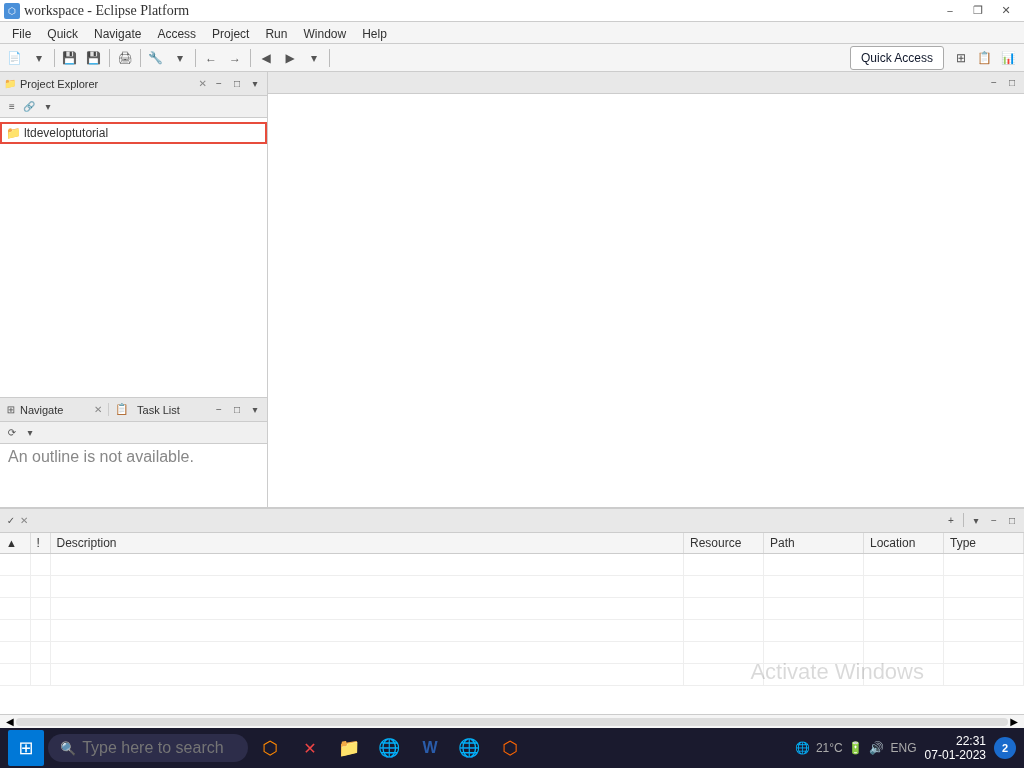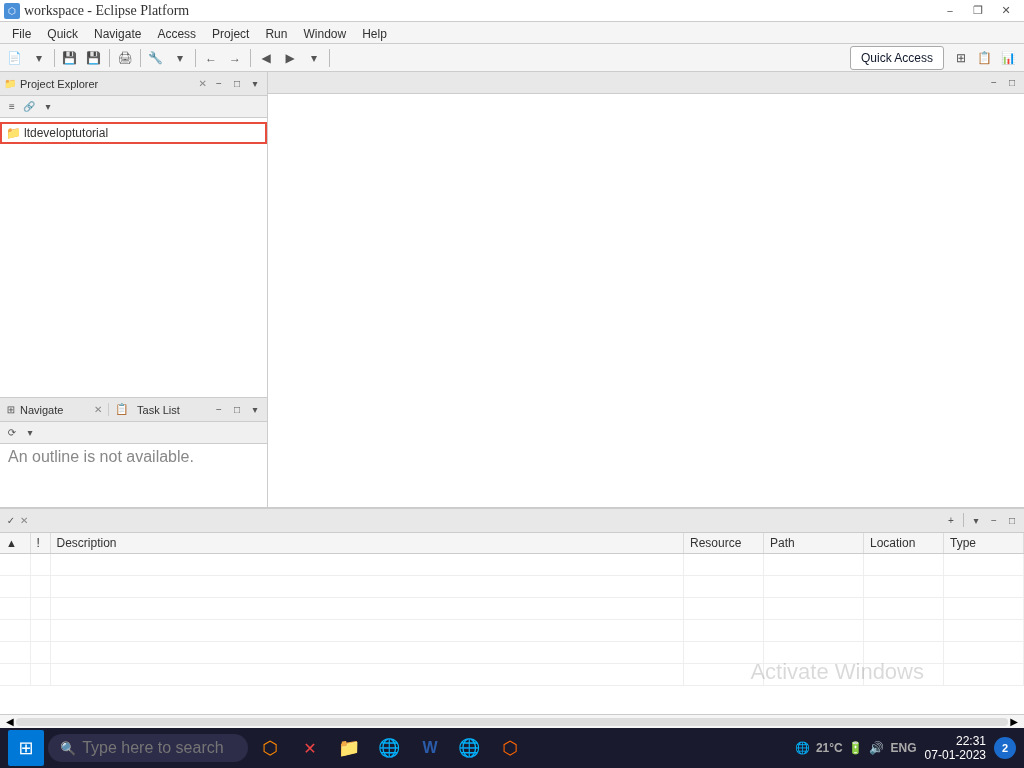--- a/index.html
+++ b/index.html
@@ -553,24 +553,24 @@
   <div class="taskbar-app">
     <span style="color:#0f8;font-size:18px;">🌐</span>
   </div>
   <div class="taskbar-app">
     <span style="color:#f60;font-size:18px;">⬡</span>
   </div>
 
   <div class="taskbar-right">
     <div style="display:flex;gap:6px;align-items:center;">
       <span style="color:#aaa;font-size:12px;">🌐</span>
-      <span style="color:#aaa;font-size:12px;font-weight:bold;">21°C</span>
+      <span style="color:#aaa;font-size:12px;">21°C</span>
       <span style="color:#aaa;font-size:12px;">🔋</span>
       <span style="color:#aaa;font-size:12px;">🔊</span>
-      <span style="color:#aaa;font-size:12px;font-weight:bold;">ENG</span>
+      <span style="color:#aaa;font-size:12px;">ENG</span>
     </div>
     <div class="taskbar-clock">
       <div>22:31</div>
       <div>07-01-2023</div>
     </div>
     <div style="width:22px;height:22px;background:#1a6bcc;border-radius:50%;display:flex;align-items:center;justify-content:center;color:white;font-size:11px;font-weight:bold;">2</div>
   </div>
 </div>
 
 </body></html>

